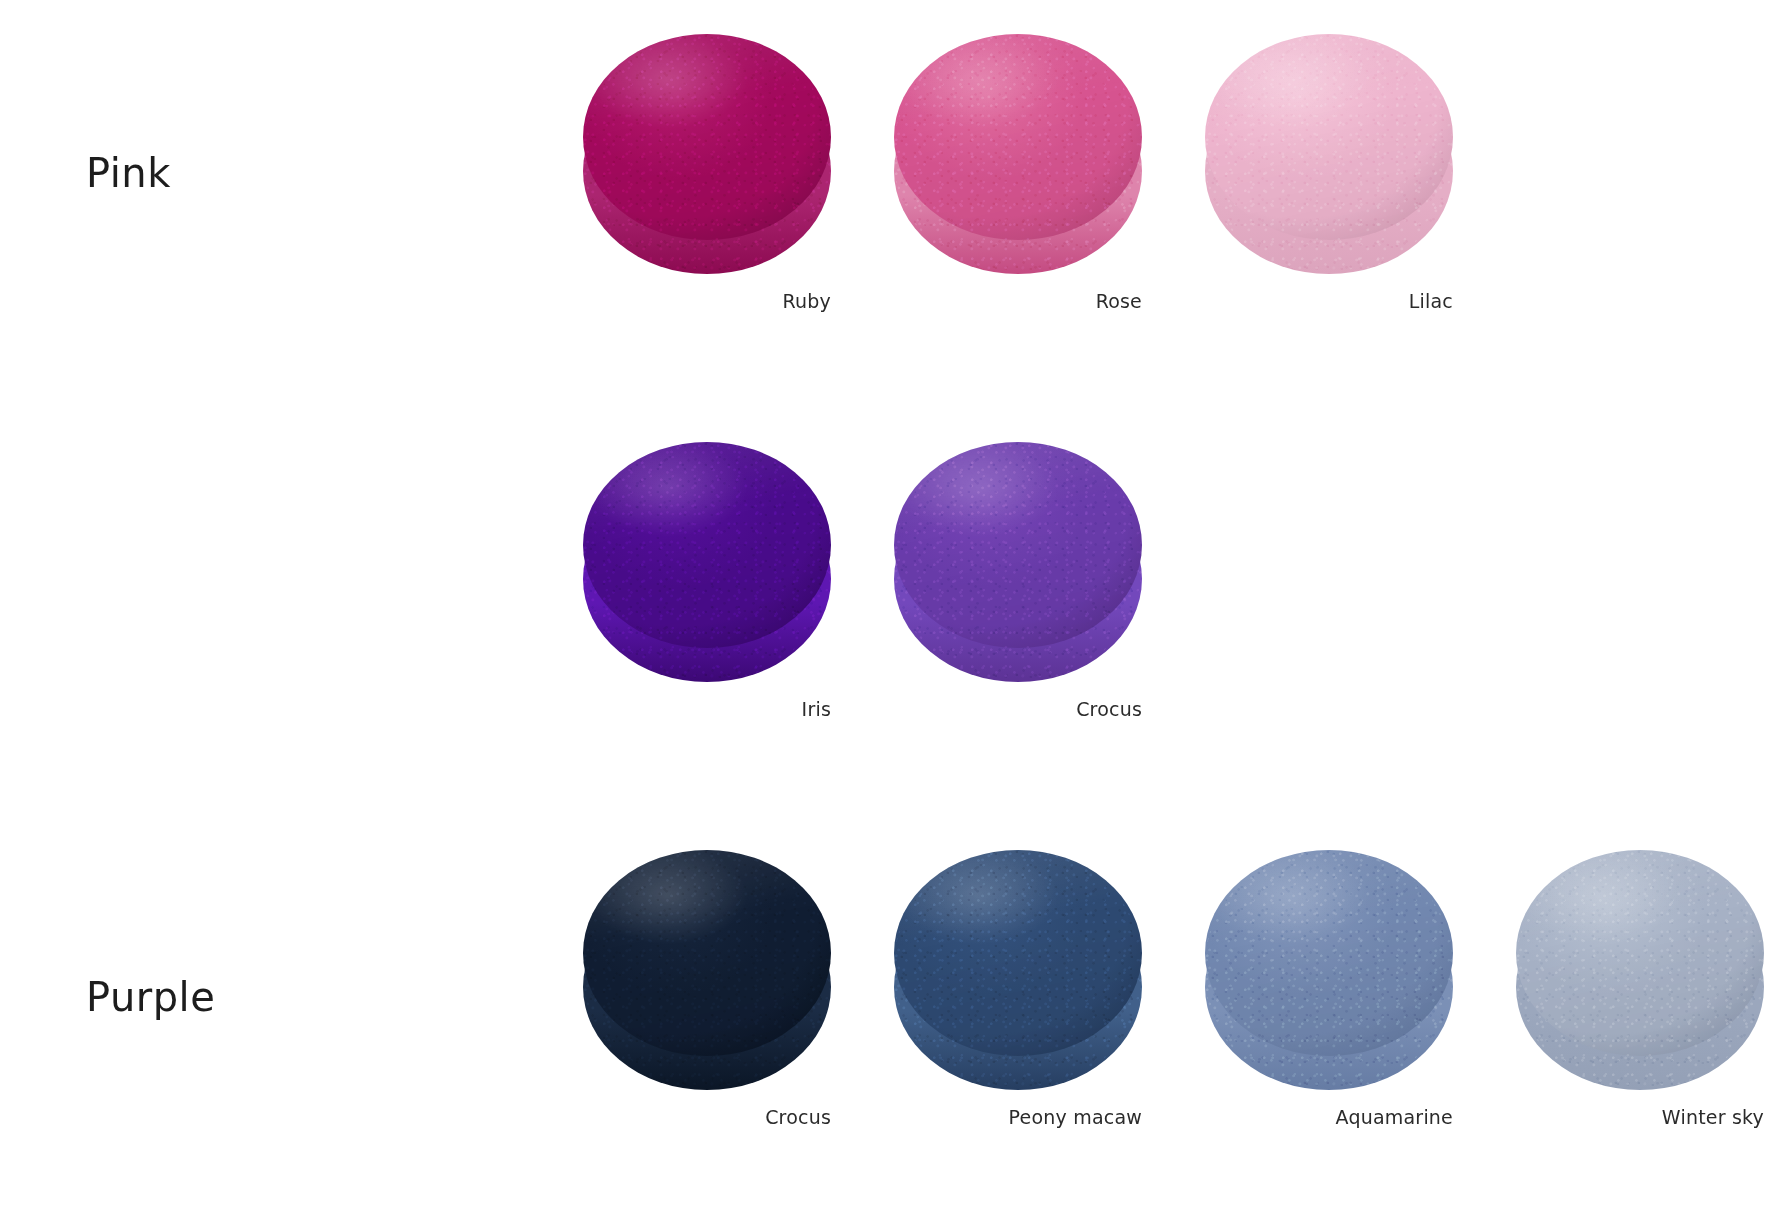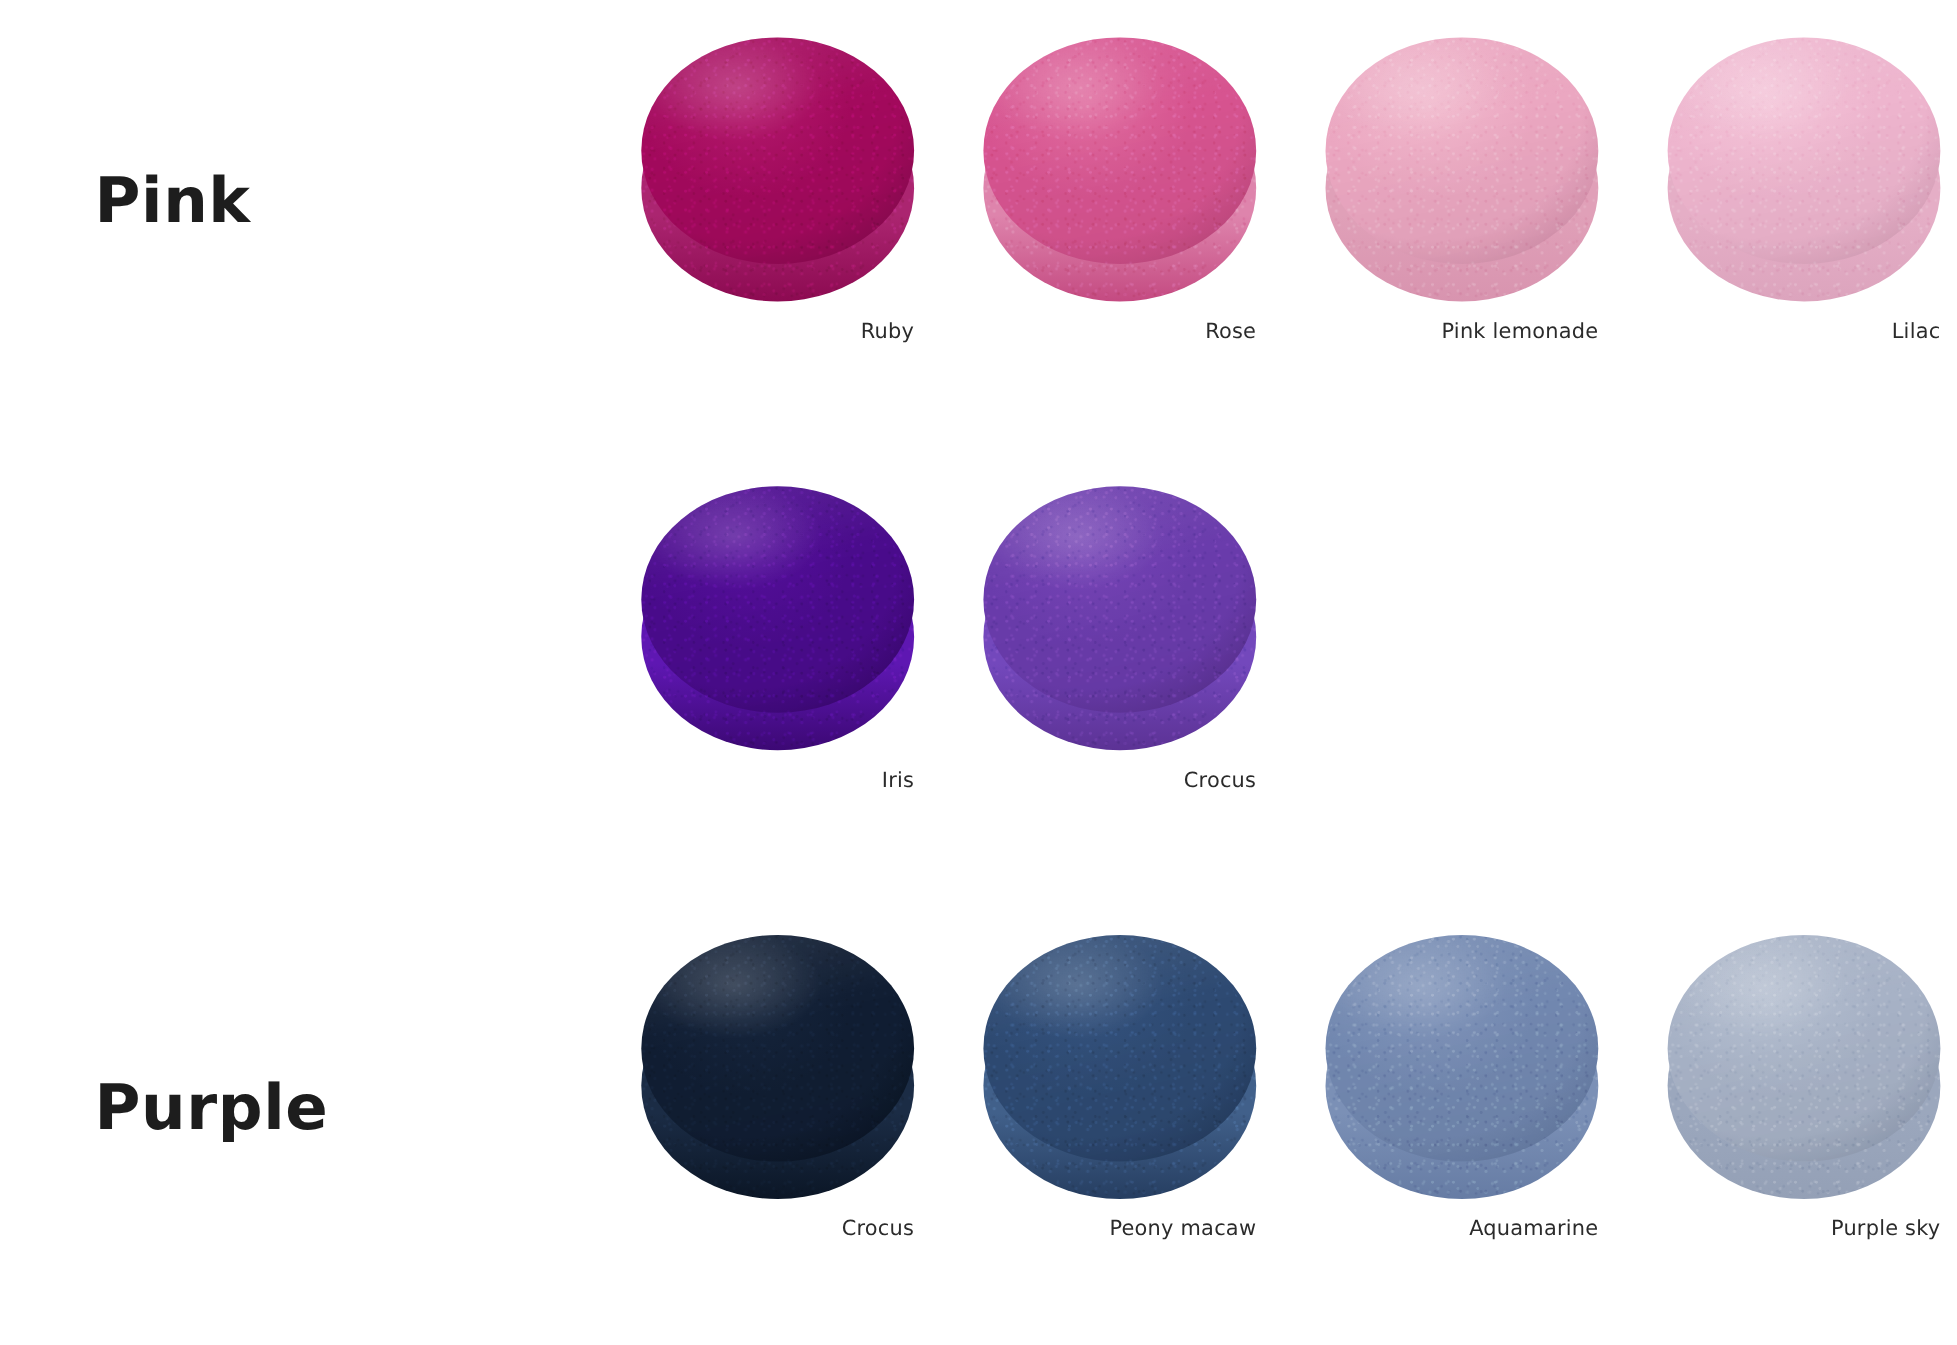--- a/index.html
+++ b/index.html
@@ -34,22 +34,22 @@
   }
   .row-0 { top: 18px; }
   .row-1 { top: 426px; }
   .row-2 { top: 834px; }
 
   
   .group-label {
     position: absolute;
     left: 86px;
     width: 420px;
-    font-size: 57px;
-    font-weight: 700;
+    font-size: 40px;
+    font-weight: 400;
     letter-spacing: 0.5px;
     color: #1d1d1d;
     font-family: "DejaVu Sans", "Liberation Sans", sans-serif;
     -webkit-font-smoothing: antialiased;
     white-space: nowrap;
   }
   .row-0 .group-label { top: 132px; }
   .row-1 .group-label { top: 548px; }
 
   
@@ -166,29 +166,20 @@
       <div class="swatch">
         <div class="pan">
           <div class="pan-rim" style="background: linear-gradient(rgb(222, 132, 172) 0%, rgb(222, 132, 172) 62%, rgb(196, 74, 129) 100%);"></div>
           <div class="pan-top" style="background: radial-gradient(74% 78% at 38% 30%, rgb(224, 108, 159) 0%, rgb(215, 84, 144) 52%, rgb(215, 84, 144) 76%, rgb(196, 74, 129) 100%);"></div>
           <div class="pan-sheen" style="background: radial-gradient(46% 34% at 34% 22%, rgba(255, 255, 255, 0.16) 0%, rgba(255, 255, 255, 0) 70%), linear-gradient(168deg, rgba(255, 255, 255, 0.1) 0%, rgba(255, 255, 255, 0) 38%, rgba(0, 0, 0, 0.06) 100%);"></div>
           <div class="pan-grain"></div>
         </div>
         <div class="swatch-label">Rose</div>
       </div>
 
-      <div class="swatch">
-        <div class="pan">
-          <div class="pan-rim" style="background: linear-gradient(rgb(224, 160, 184) 0%, rgb(224, 160, 184) 62%, rgb(216, 148, 175) 100%);"></div>
-          <div class="pan-top" style="background: radial-gradient(74% 78% at 38% 30%, rgb(241, 184, 204) 0%, rgb(235, 167, 193) 52%, rgb(235, 167, 193) 76%, rgb(216, 148, 175) 100%);"></div>
-          <div class="pan-sheen" style="background: radial-gradient(46% 34% at 34% 22%, rgba(255, 255, 255, 0.16) 0%, rgba(255, 255, 255, 0) 70%), linear-gradient(168deg, rgba(255, 255, 255, 0.1) 0%, rgba(255, 255, 255, 0) 38%, rgba(0, 0, 0, 0.06) 100%);"></div>
-          <div class="pan-grain"></div>
-        </div>
-        <div class="swatch-label">Pink lemonade</div>
-      </div>
 
       <div class="swatch">
         <div class="pan">
           <div class="pan-rim" style="background: linear-gradient(rgb(229, 174, 198) 0%, rgb(229, 174, 198) 62%, rgb(220, 164, 189) 100%);"></div>
           <div class="pan-top" style="background: radial-gradient(74% 78% at 38% 30%, rgb(244, 196, 216) 0%, rgb(238, 181, 206) 52%, rgb(238, 181, 206) 76%, rgb(220, 164, 189) 100%);"></div>
           <div class="pan-sheen" style="background: radial-gradient(46% 34% at 34% 22%, rgba(255, 255, 255, 0.16) 0%, rgba(255, 255, 255, 0) 70%), linear-gradient(168deg, rgba(255, 255, 255, 0.1) 0%, rgba(255, 255, 255, 0) 38%, rgba(0, 0, 0, 0.06) 100%);"></div>
           <div class="pan-grain"></div>
         </div>
         <div class="swatch-label">Lilac</div>
       </div>
@@ -259,19 +250,19 @@
         <div class="swatch-label">Aquamarine</div>
       </div>
 
       <div class="swatch">
         <div class="pan">
           <div class="pan-rim" style="background: linear-gradient(rgb(155, 167, 189) 0%, rgb(155, 167, 189) 62%, rgb(148, 160, 182) 100%);"></div>
           <div class="pan-top" style="background: radial-gradient(74% 78% at 38% 30%, rgb(181, 191, 208) 0%, rgb(167, 178, 198) 52%, rgb(167, 178, 198) 76%, rgb(148, 160, 182) 100%);"></div>
           <div class="pan-sheen" style="background: radial-gradient(46% 34% at 34% 22%, rgba(255, 255, 255, 0.16) 0%, rgba(255, 255, 255, 0) 70%), linear-gradient(168deg, rgba(255, 255, 255, 0.1) 0%, rgba(255, 255, 255, 0) 38%, rgba(0, 0, 0, 0.06) 100%);"></div>
           <div class="pan-grain"></div>
         </div>
-        <div class="swatch-label">Purple sky</div>
+        <div class="swatch-label">Winter sky</div>
       </div>
 
     </div>
   </div>
 
 </div>
 
 </body></html>

